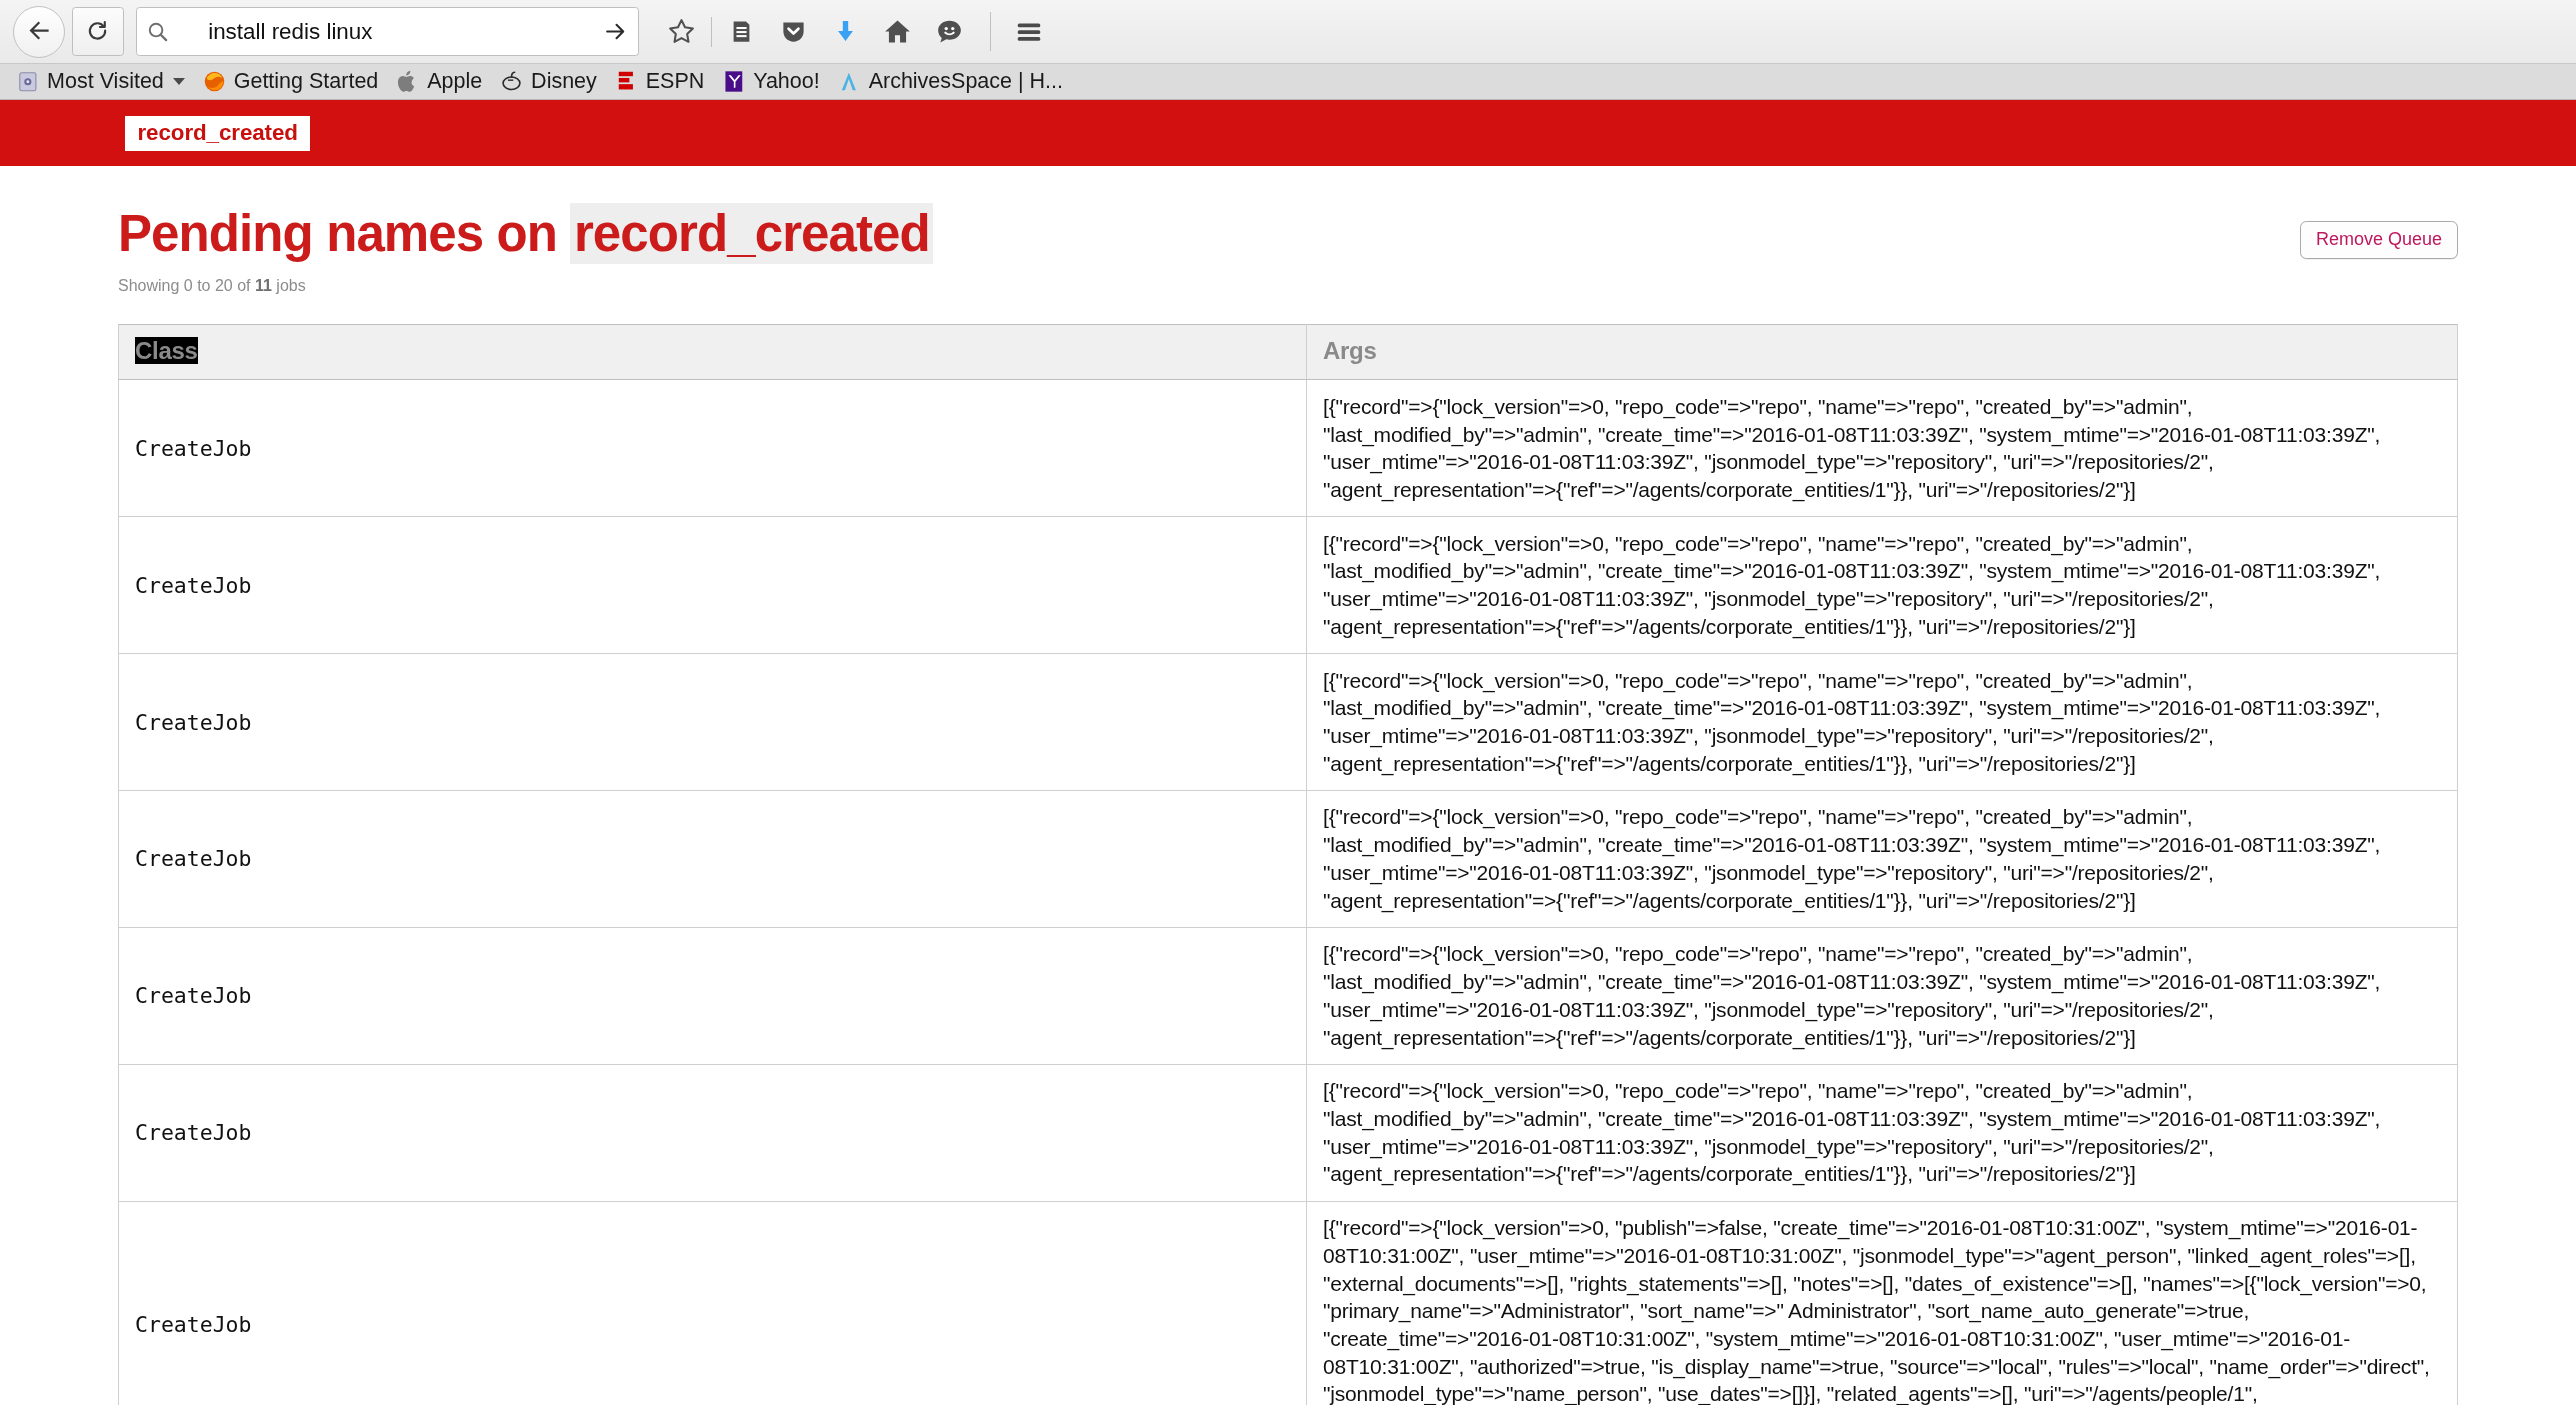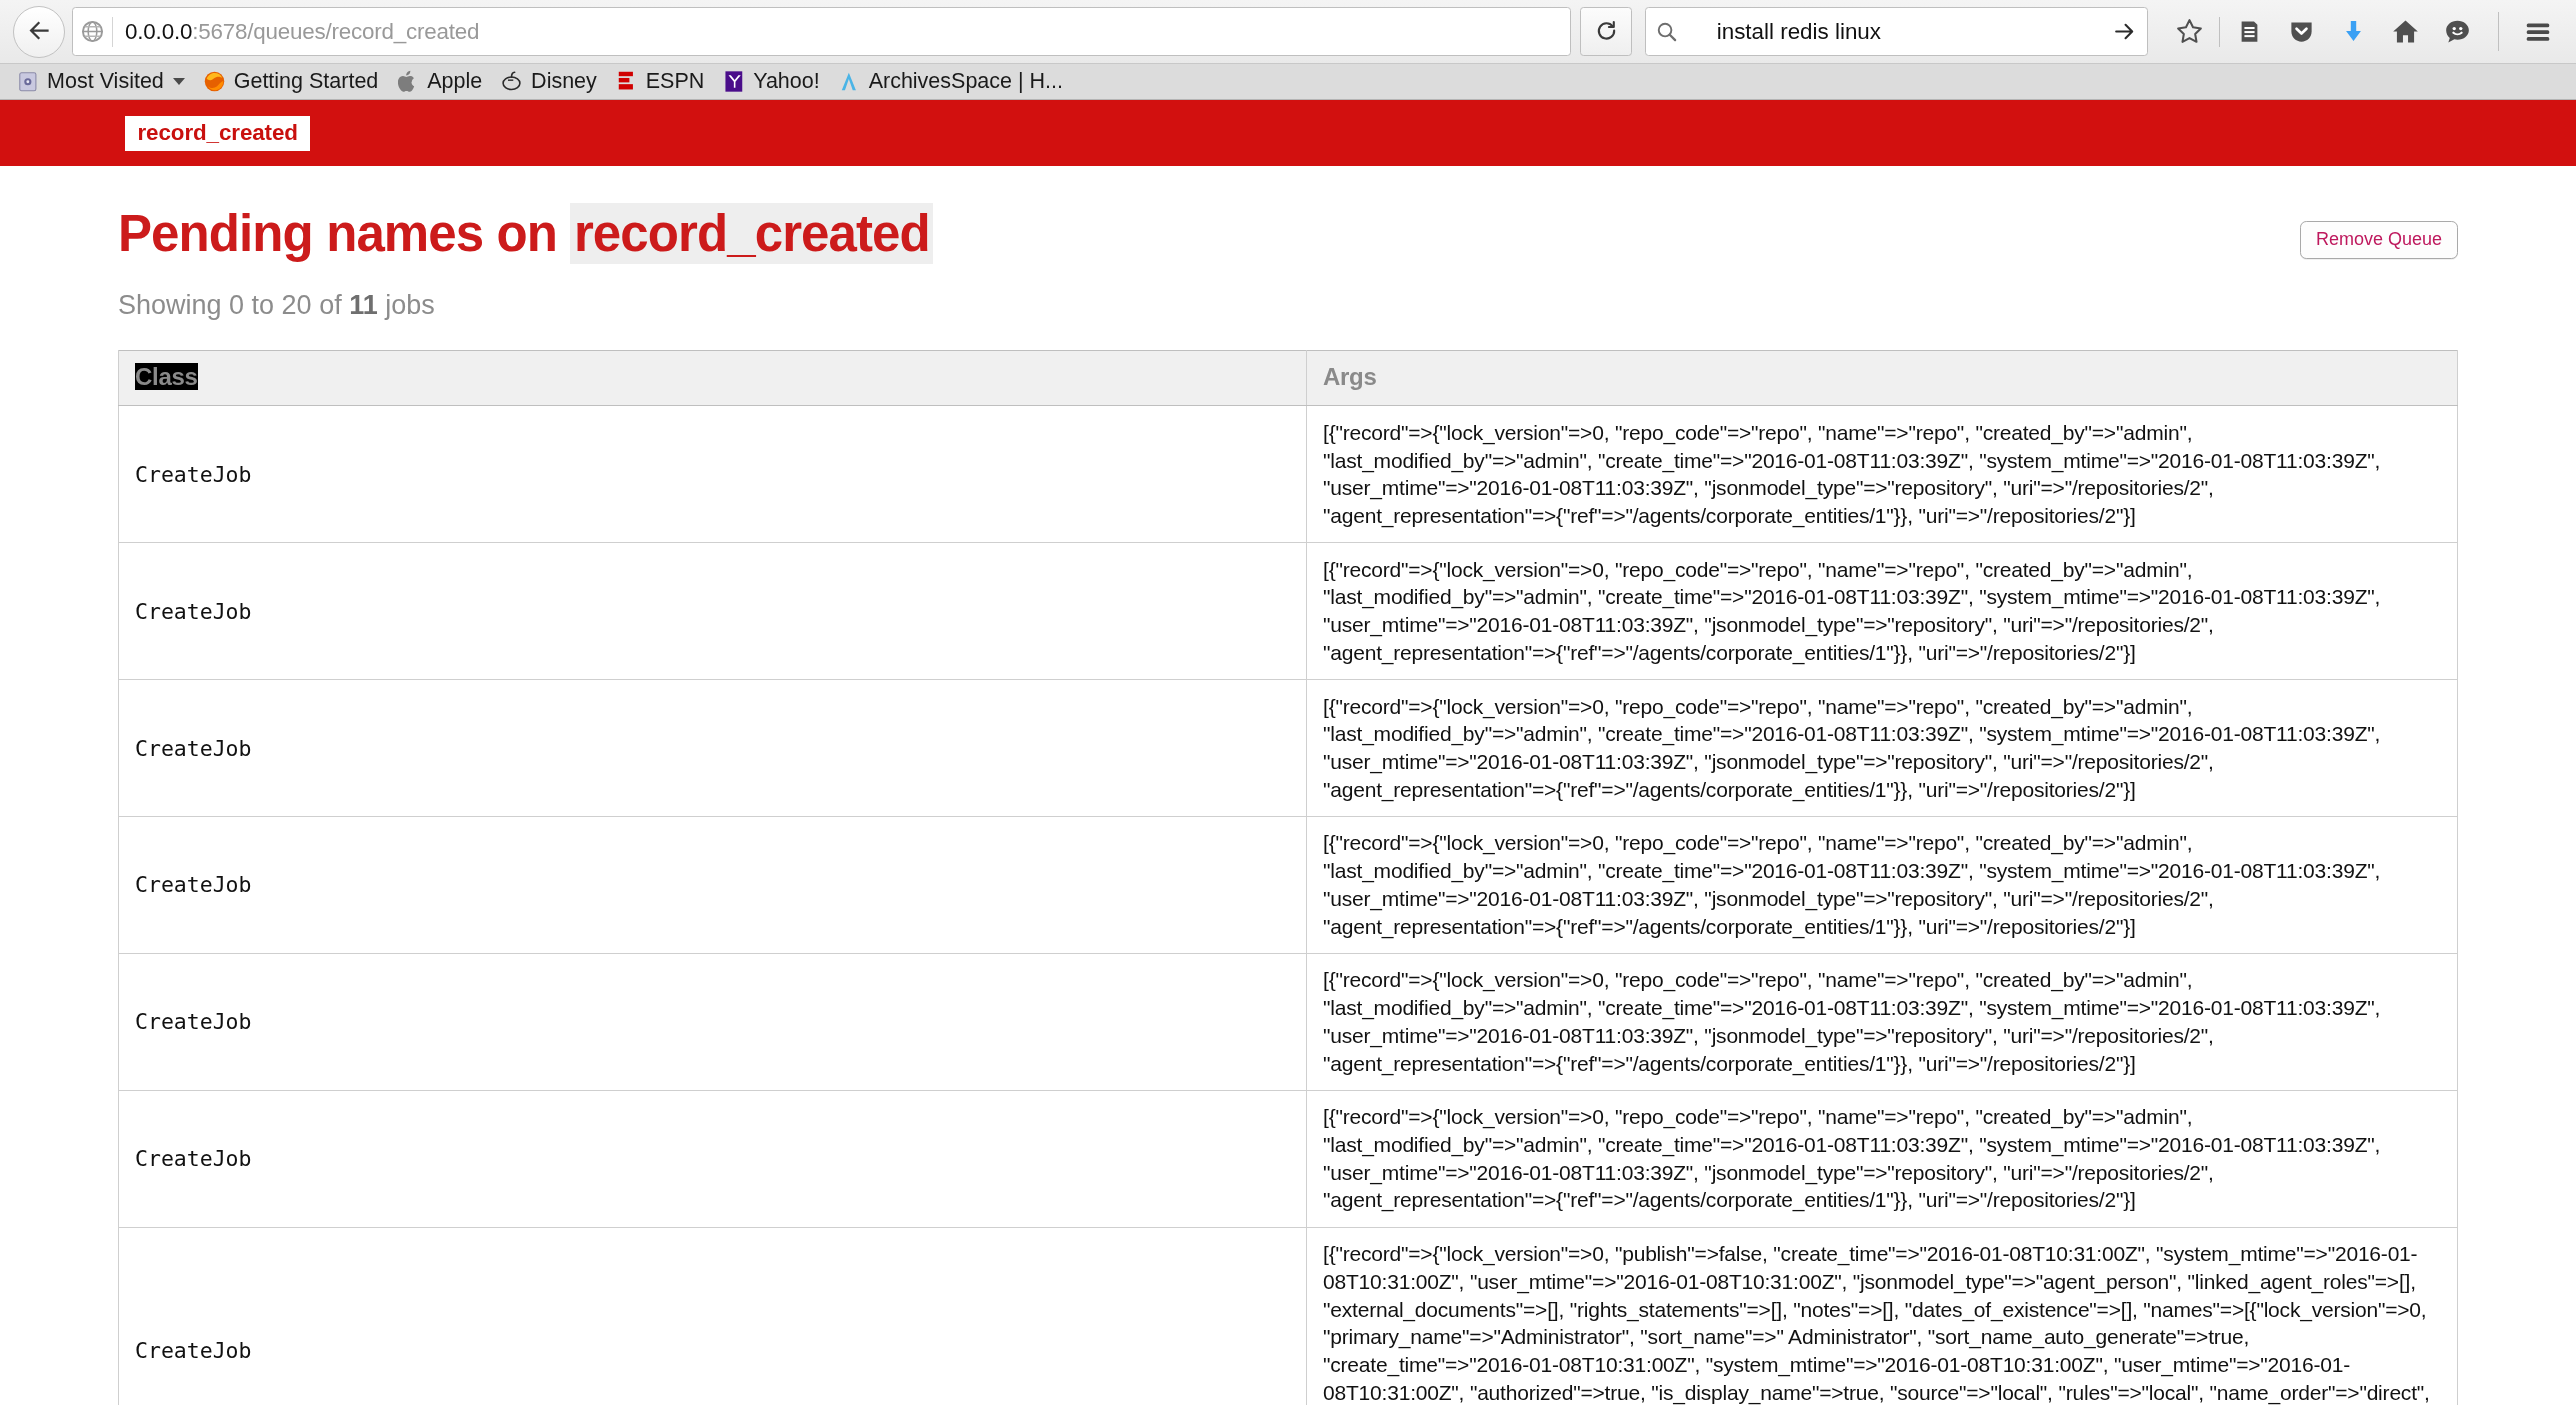--- a/index.html
+++ b/index.html
@@ -184,23 +184,23 @@
     margin: 41px 0 0 0;
     letter-spacing: -0.9px;
     line-height: 1.05;
     display: inline-block;
   }
   .page-title .hl {
     background: #eeeeee;
     padding: 1.8px 3.6px;
   }
   .showing {
-    font-size: 27px;
+    font-size: 16px;
     color: #8c8c8c;
-    margin-top: 29px;
+    margin-top: 16px;
   }
   .showing b { color: #6f6f6f; font-weight: bold; }
 
   .title-row {
     display: flex;
     justify-content: space-between;
     align-items: flex-start;
   }
   .remove-queue-btn {
     margin-top: 55px;
@@ -272,32 +272,20 @@
   <div class="nav-bar">
 
     <div class="back-btn">
       <span>
         <svg width="27" height="27" viewBox="0 0 24 24" aria-hidden="true">
           <path d="M21 11H7.8l5.6-5.6L12 4l-8 8 8 8 1.4-1.4L7.8 13H21z" fill="#3a3a3a"></path>
         </svg>
       </span>
     </div>
 
-    <div class="url-wrap">
-      <span class="globe-ico">
-        <svg width="23" height="23" viewBox="0 0 24 24" aria-hidden="true">
-          <circle cx="12" cy="12" r="10" fill="none" stroke="#9a9a9a" stroke-width="2"></circle>
-          <ellipse cx="12" cy="12" rx="4.5" ry="10" fill="none" stroke="#9a9a9a" stroke-width="1.6"></ellipse>
-          <line x1="2" y1="12" x2="22" y2="12" stroke="#9a9a9a" stroke-width="1.6"></line>
-          <path d="M4 7h16M4 17h16" stroke="#b5b5b5" stroke-width="1.4" fill="none"></path>
-        </svg>
-      </span>
-      <span class="url-sep"></span>
-      <span class="url-text"><b>0.0.0.0</b><span>:5678/queues/record_created</span></span>
-    </div>
 
     <div class="reload-btn">
       <span>
         <svg width="23" height="23" viewBox="0 0 24 24" aria-hidden="true">
           <path d="M18.4 7.6A8 8 0 1 0 20 12" fill="none" stroke="#3a3a3a" stroke-width="2.2" stroke-linecap="round"></path>
           <path d="M19.6 3.2v5.1h-5.1" fill="none" stroke="#3a3a3a" stroke-width="2.2" stroke-linecap="round" stroke-linejoin="round"></path>
         </svg>
       </span>
     </div>
 

